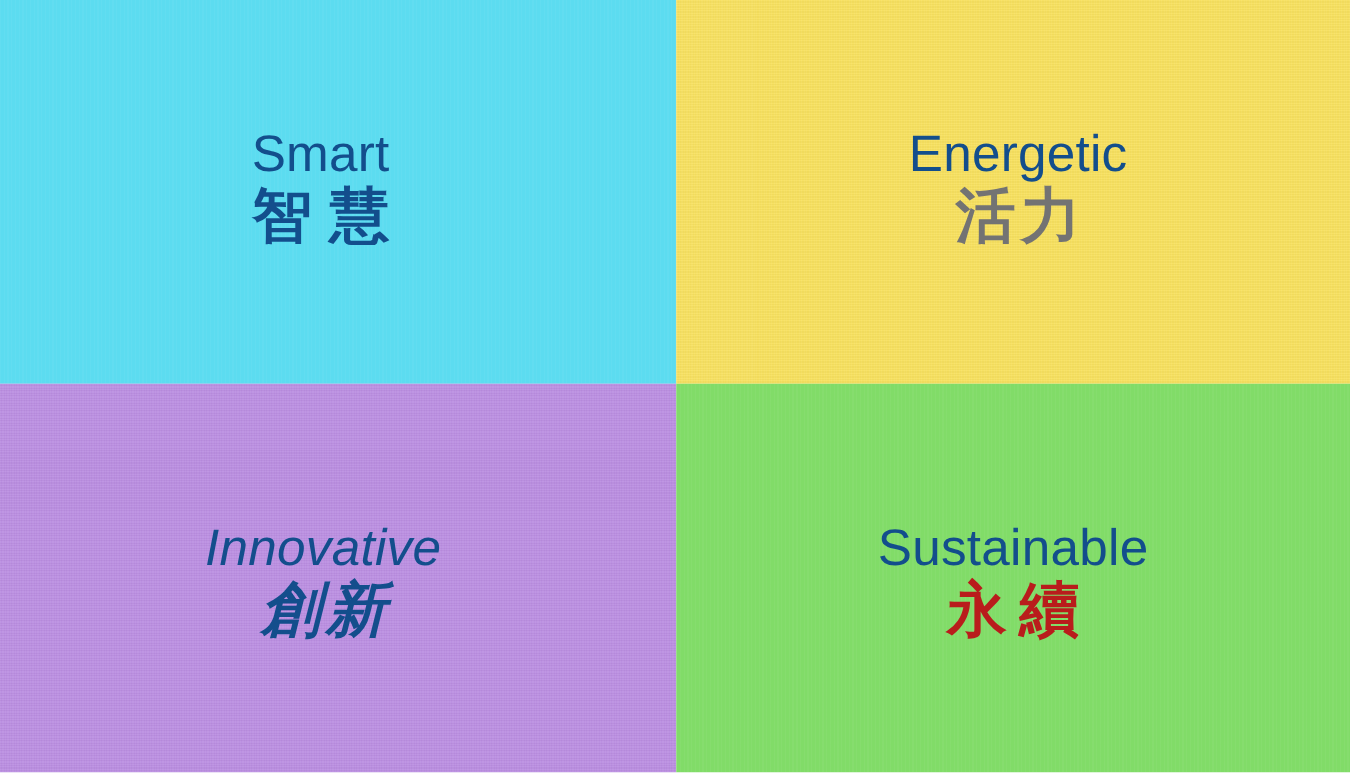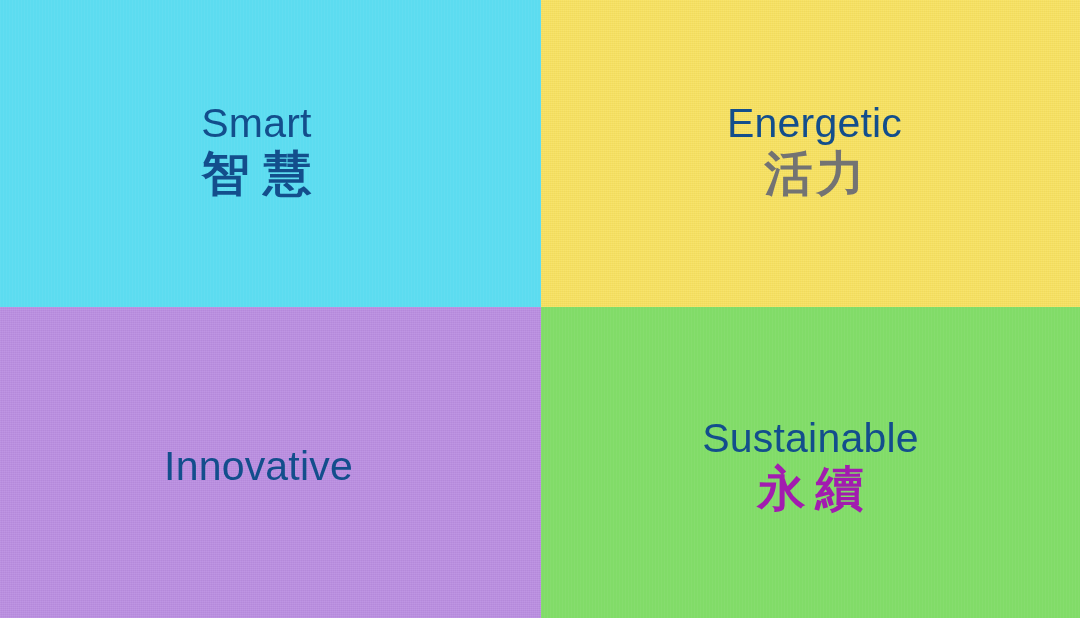--- a/index.html
+++ b/index.html
@@ -124,27 +124,28 @@
       </div>
     </div>
 
     <div class="quadrant quad-tr dither" style="background-color: rgb(247, 224, 94);">
       <div class="text-block">
         <span class="label-en" style="color: rgb(19, 78, 140);">Energetic</span>
         <span class="label-zh" style="color: #737373;">活力</span>
       </div>
     </div>
 
-    <div class="quadrant quad-bl dither" style="background-color: rgb(185, 140, 224);">
+    <div class="quadrant quad-bl dither" style="background-color: rgb(185, 140, 224); font-style: italic;">
       <div class="text-block">
         <span class="label-en" style="color: rgb(19, 78, 140);">Innovative</span>
+        <span class="label-zh" style="color: rgb(19, 78, 140);">創新</span>
       </div>
     </div>
 
     <div class="quadrant quad-br dither-soft" style="background-color: rgb(129, 220, 104);">
       <div class="text-block">
         <span class="label-en" style="color: rgb(19, 78, 140);">Sustainable</span>
-        <span class="label-zh" style="color: #a21caf;">永續</span>
+        <span class="label-zh" style="color: #b91c1c;">永續</span>
       </div>
     </div>
 
   </div>
 </div>
 
 </body></html>

